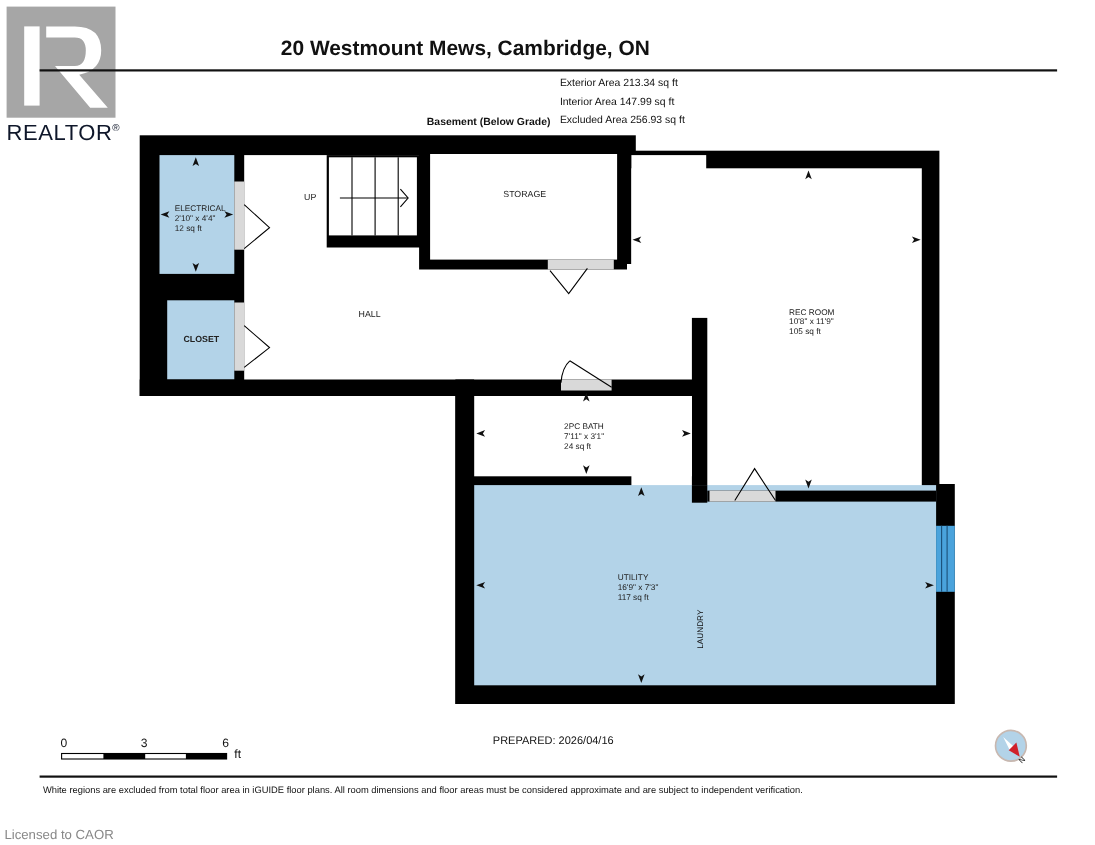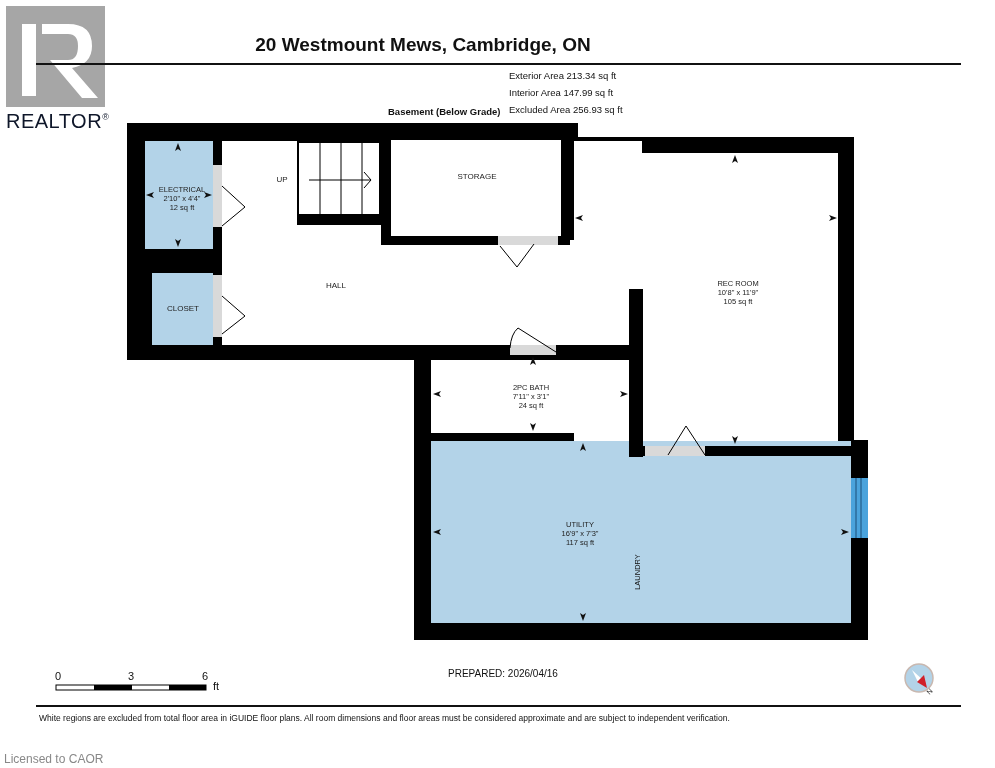--- a/index.html
+++ b/index.html
@@ -7,21 +7,21 @@
          font-family:"Liberation Sans", sans-serif; color:#111; }
   .abs { position:absolute; }
   #logo { left:6px; top:6px; width:99px; height:101px; background:#a6a6a6; }
   #logo-text { left:6px; top:110px; font-size:20px; color:#0f172a; letter-spacing:0.5px; }
   #logo-text sup { font-size:9px; }
   #title { left:0; width:846px; top:34px; text-align:center; font-size:19px; font-weight:bold; }
   #title-rule { left:36px; top:63px; width:925px; height:2px; background:#111; }
   #level-label { left:388px; top:70px; font-size:9.5px; font-weight:bold;margin-top:36px; }
   .area-line { left:509px; font-size:9.5px; }
   #plan { left:0; top:0; }
-  .room-label { position:absolute; font-size:7.5px; text-align:center; line-height:9px; color:#222; transform:translateX(-50%); white-space:nowrap; }
+  .room-label { position:absolute; font-size:7.5px; text-align:left; line-height:9px; color:#222; transform:translateX(-50%); white-space:nowrap; }
   #laundry-label { left:637px; top:572px; font-size:7.5px; transform:translate(-50%,-50%) rotate(-90deg); }
   #scale-labels span { position:absolute; top:670px; font-size:11px; }
   #prepared { left:448px; top:668px; font-size:10px; }
   #footer-rule { left:36px; top:705px; width:925px; height:2px; background:#111; }
   #disclaimer { left:39px; top:713px; font-size:8.5px; }
   #licensed { left:4px; top:752px; font-size:12px; color:#888; }
 </style>
 </head>
 <body>
 
@@ -139,21 +139,21 @@
     <polygon points="-7,-8 5,3 -1,4" fill="#fff"></polygon>
     <polygon points="8,10 5,-3 -2,4" fill="#d0202a"></polygon>
   </g>
 </svg>
 
 <div class="room-label" style="left:182px; top:185px;">
   <div>ELECTRICAL</div>
     <div>2'10" x 4'4"</div>
     <div>12 sq ft</div>
 </div>
-<div class="room-label" style="left:183px; top:304px; font-size:8px;">CLOSET</div>
+<div class="room-label" style="left:183px; top:304px; font-size:8px;font-weight:bold;">CLOSET</div>
 <div class="room-label" style="left:282px; top:175px; font-size:8px;">UP</div>
 <div class="room-label" style="left:336px; top:281px; font-size:8px;">HALL</div>
 <div class="room-label" style="left:477px; top:172px; font-size:8px;">STORAGE</div>
 <div class="room-label" style="left:738px; top:243px;margin-top:36px;">
   <div>REC ROOM</div>
     <div>10'8" x 11'9"</div>
     <div>105 sq ft</div>
 </div>
 <div class="room-label" style="left:531px; top:383px;">
   <div>2PC BATH</div>

